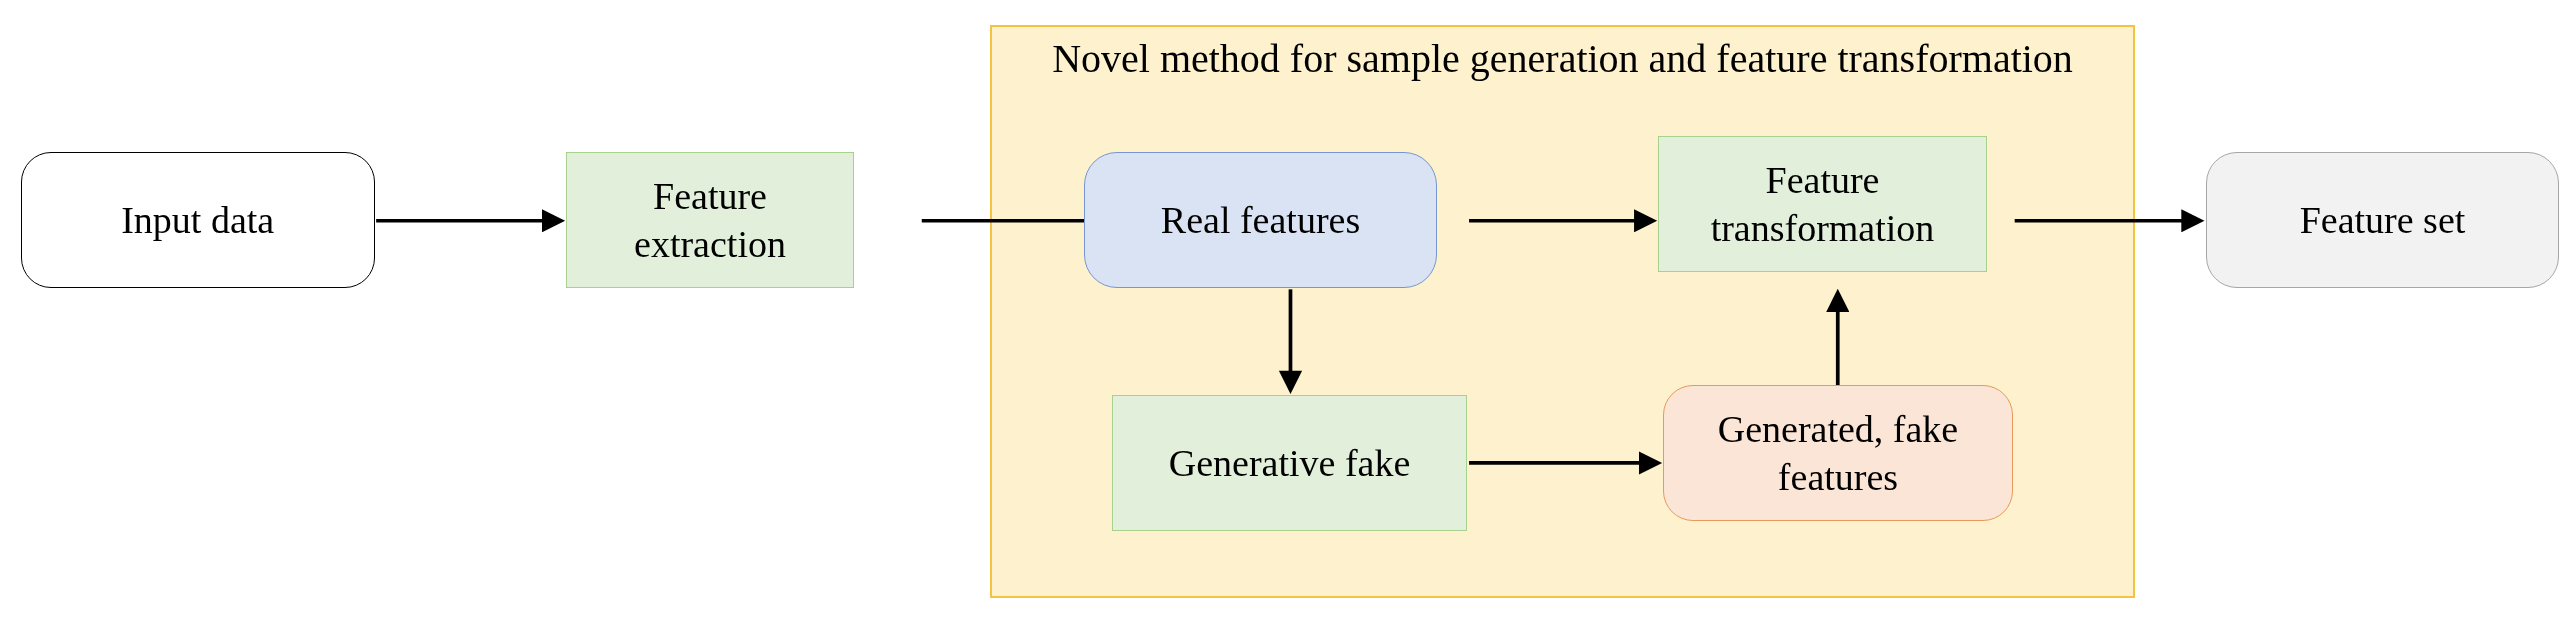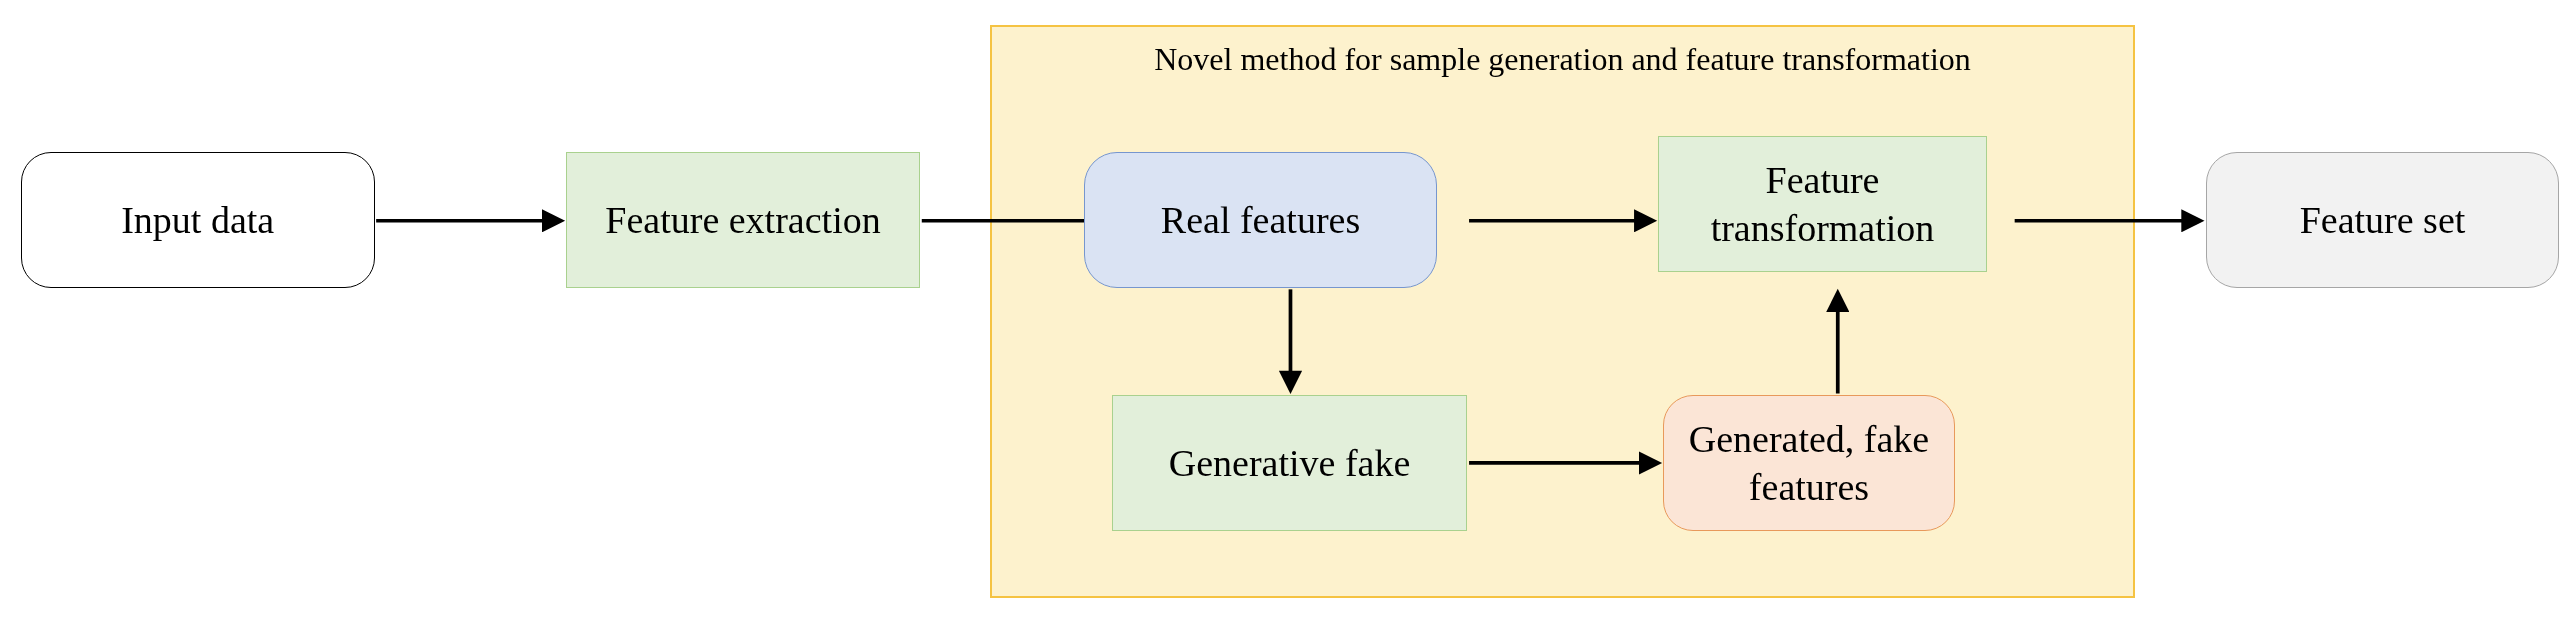--- a/index.html
+++ b/index.html
@@ -19,21 +19,21 @@
     background: var(--container-fill, #FDF2CD);
     border: 2.5px solid var(--container-border, #F5C342);
     box-sizing: border-box;
     z-index: 1;
   }
   .container-title {
     position: absolute;
     left: 990px; top: 35px;
     width: 1145px;
     text-align: center;
-    font-size: 32px;
+    font-size: 40px;
     line-height: 48px;
     z-index: 1;
     white-space: nowrap;
   }
   svg.arrows {
     position: absolute;
     left: 0; top: 0;
     z-index: 2;
   }
   .node {
@@ -44,36 +44,36 @@
     align-items: center;
     justify-content: center;
     text-align: center;
     font-size: 38px;
     line-height: 48px;
     z-index: 3;
     padding: 0 6.6px;
   }
   .node-input     { left: 20.7px;   top: 152px; width: 354px; background: #ffffff;
                     border: 1.7px solid #000000; border-radius: 30px; }
-  .node-extract   { left: 566px;  top: 152px; width: 354px;
+  .node-extract   { left: 566px;  top: 152px; width: 288px;
                     background: var(--green-fill, #E2EFDA);
                     border: 1.7px solid var(--green-border, #A9D18E); }
   .node-real      { left: 1084px; top: 152px; width: 353px;
                     background: var(--blue-fill, #DAE3F3);
                     border: 1.7px solid var(--blue-border, #7696CE); border-radius: 33px; }
   .node-transform { left: 1658px; top: 136px; width: 329px;
                     background: var(--green-fill, #E2EFDA);
                     border: 1.7px solid var(--green-border, #A9D18E); }
   .node-featset   { left: 2206px; top: 152px; width: 353px;
                     background: var(--gray-fill, #F2F2F2);
                     border: 1.7px solid var(--gray-border, #A6A6A6); border-radius: 31px; }
   .node-genmodel  { left: 1112px; top: 395px; width: 355px;
                     background: var(--green-fill, #E2EFDA);
                     border: 1.7px solid var(--green-border, #A9D18E); }
-  .node-fake      { left: 1663px; top: 395px; width: 292px;
+  .node-fake      { left: 1663px; top: 385px; width: 350px;
                     background: var(--peach-fill, #FBE5D6);
                     border: 1.7px solid var(--peach-border, #E8995B); border-radius: 30px; }
 </style>
 </head>
 <body>
 
 <div class="canvas">
 
   <div class="container"></div>
   <div class="container-title">Novel method for sample generation and feature transformation</div>

